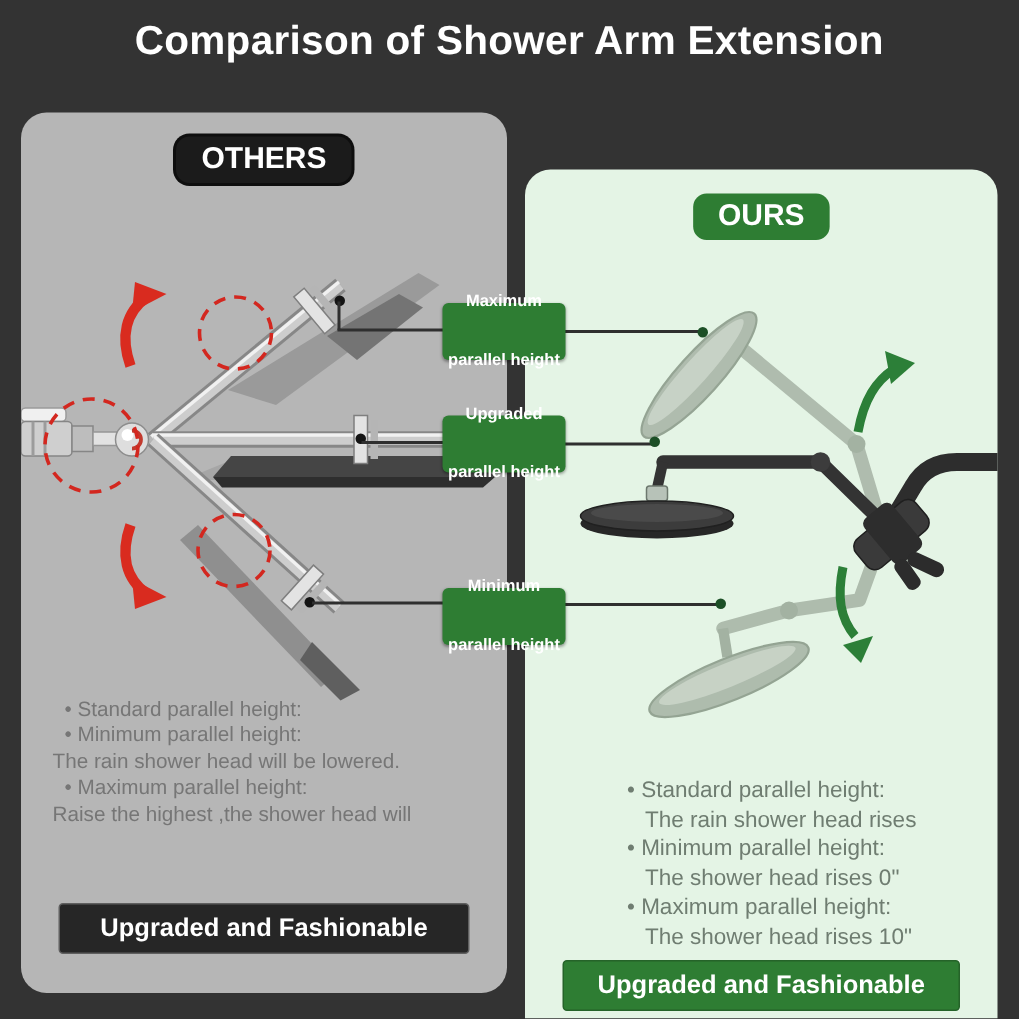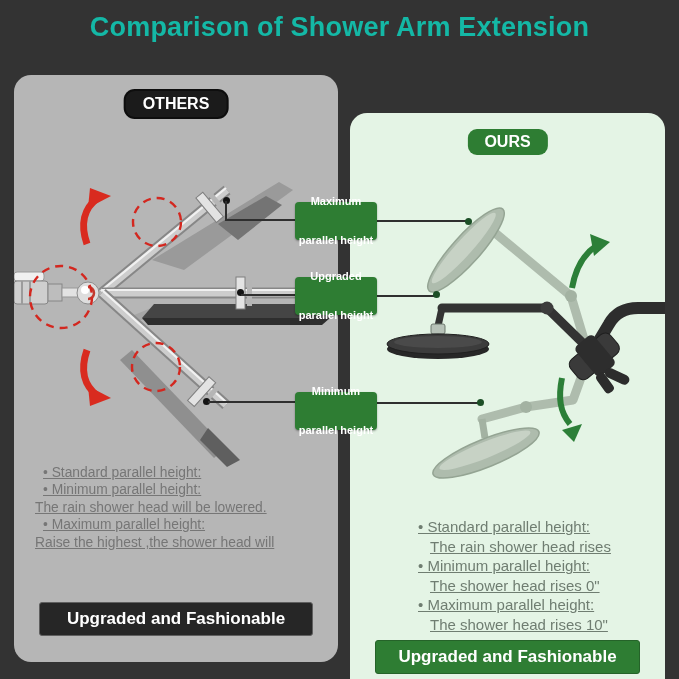--- a/index.html
+++ b/index.html
@@ -2,34 +2,34 @@
 <html><head>
 <meta charset="utf-8">
 <style>
   html,body{margin:0;padding:0;background:#333;}
   .stage{
     position:relative;width:679px;height:679px;background:#333333;
     font-family:"Liberation Sans",sans-serif;overflow:hidden;
   }
   .title{
     position:absolute;top:12px;left:0;width:100%;text-align:center;
-    color:#14b8a6;font-size:27px;font-weight:bold;letter-spacing:.2px;margin:0;
+    color:#ffffff;font-size:27px;font-weight:bold;letter-spacing:.2px;margin:0;
   }
   .panel{position:absolute;top:75px;height:587px;border-radius:17px;}
   .panel.left{left:14px;width:324px;background:#b6b6b6;}
   .panel.right{left:350px;width:315px;background:#e4f4e5;margin-top:38px;}
   .badge{
     position:absolute;top:16px;left:50%;transform:translateX(-50%);
-    color:#fff;font-weight:bold;font-size:16px;padding:4px 17px;border-radius:9px;
+    color:#fff;font-weight:bold;font-size:20px;padding:4px 17px;border-radius:9px;
     white-space:nowrap;
   }
   .badge.dark{background:#1b1b1b;box-shadow:0 0 0 2px #0e0e0e;}
   .badge.green{background:#2e7d33;}
   .illu{position:absolute;left:0;top:85px;}
-  .notes{position:absolute;font-size:13.8px;line-height:17.4px;color:#767676;text-decoration:underline;}
+  .notes{position:absolute;font-size:13.8px;line-height:17.4px;color:#767676;}
   .panel.left .notes{left:21px;top:389px;width:300px;}
   .panel.right .notes{left:68px;top:404px;width:240px;font-size:15px;line-height:19.5px;color:#6f7d71;}
   .nline{white-space:nowrap;}
   .nline.b{padding-left:8px;}
   .nline.cont{padding-left:12px;}
   .footer-btn{
     position:absolute;top:527px;left:25px;right:25px;height:32px;border-radius:3px;
     color:#fff;font-weight:bold;font-size:17px;display:flex;align-items:center;justify-content:center;
   }
   .footer-btn.dark{background:#262626;border:1px solid #5f5f5f;}

